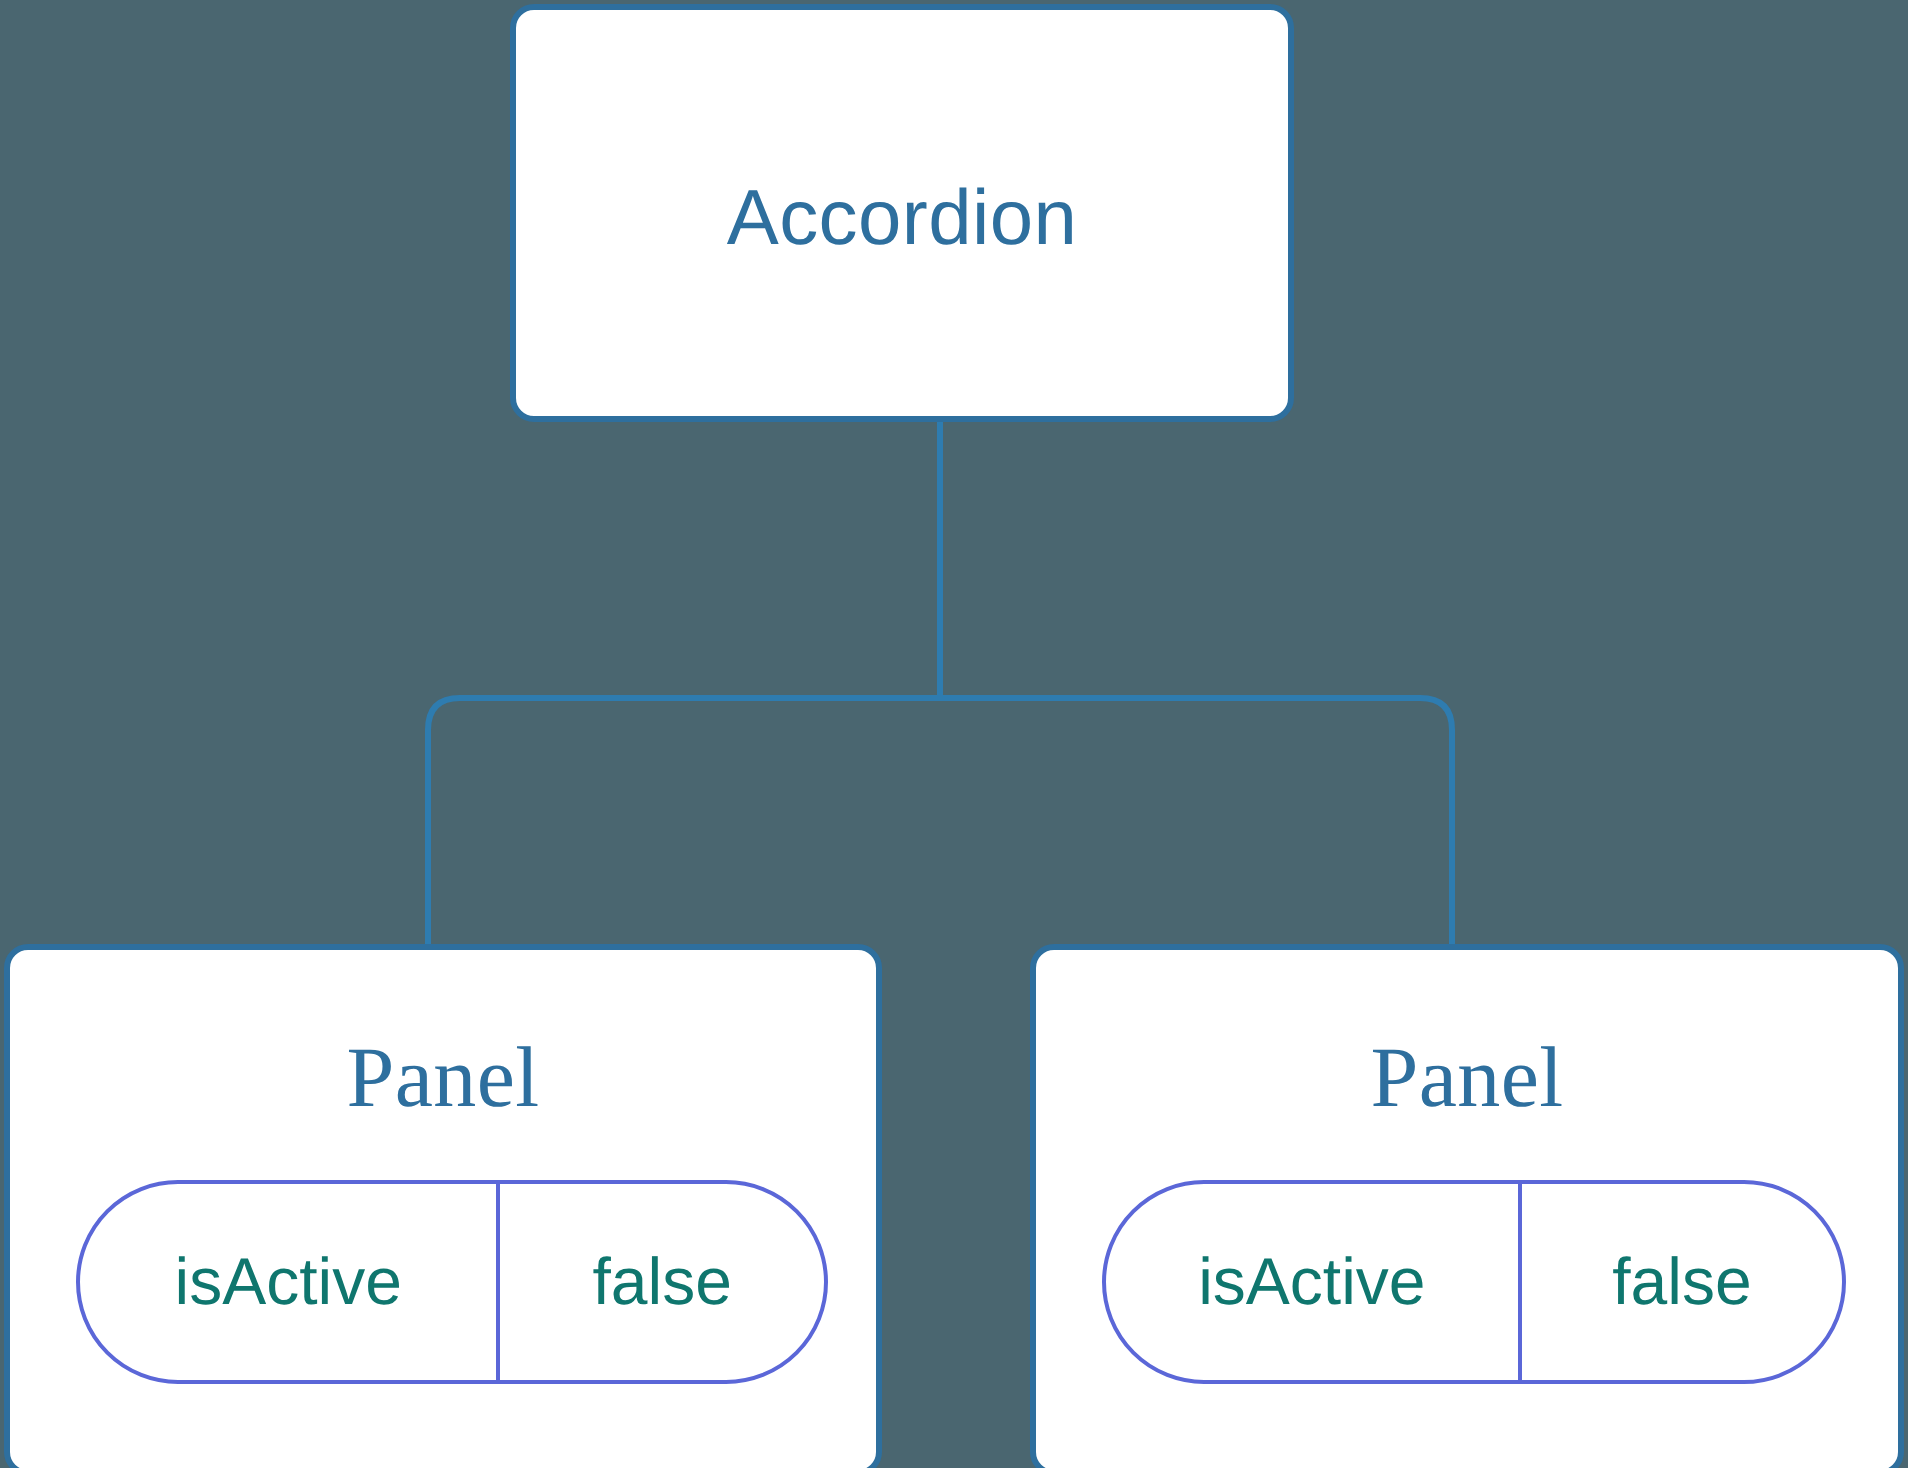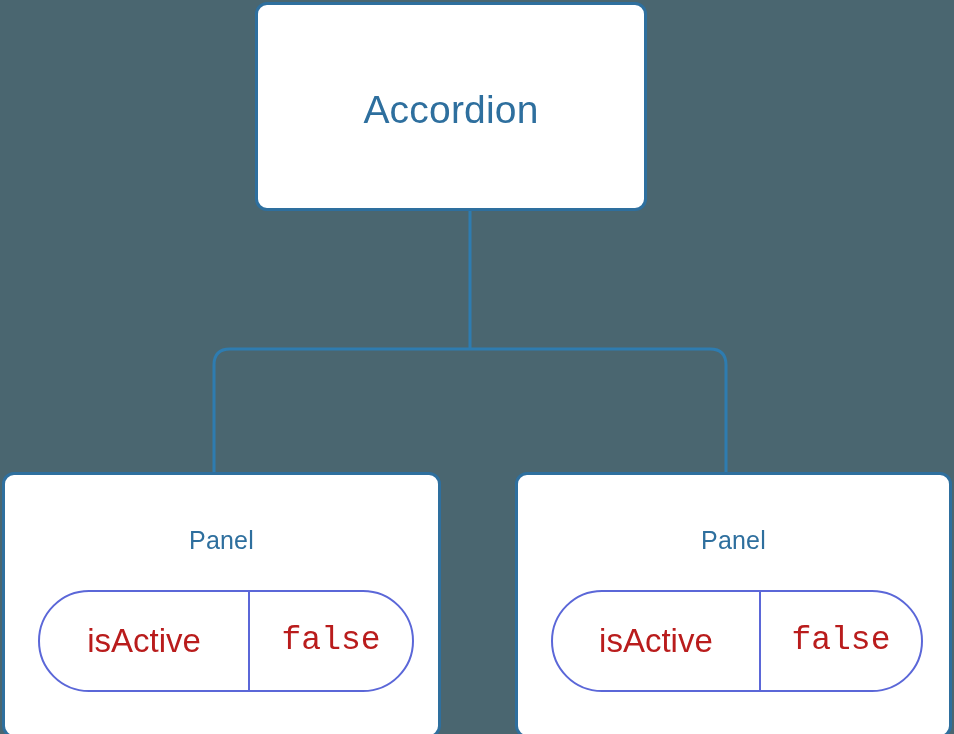--- a/index.html
+++ b/index.html
@@ -74,22 +74,23 @@
   #node-panel-0 {
     left: 2px;
     width: 439px;
   }
   #node-panel-1 {
     left: 515px;
     width: 437px;
   }
   .node-panel .node-title {
     top: 45px;
-    font-size: 25px;
+    font-size: 43px;
     line-height: 40px;
+    font-family: Liberation Serif, serif;
   }
 
   
   .prop-pill {
     position: absolute;
     box-sizing: border-box;
     top: 115px;
     height: 102px;
     border: 2px solid #5b67d8;
     border-radius: 51px;
@@ -103,33 +104,32 @@
   }
   #node-panel-1 .prop-pill {
     left: 33px;
     width: 372px;
   }
 
   .prop-cell {
     display: flex;
     align-items: center;
     justify-content: center;
-    color: #b91c1c;
+    color: #0f766e;
     font-size: 33px;
     line-height: 38px;
     white-space: nowrap;
     box-sizing: border-box;
   }
   .prop-key {
     flex: 0 0 56.5%;
     border-right: 2px solid #5b67d8;
   }
   .prop-value {
     flex: 1 1 auto;
-    font-family: Liberation Mono, monospace;
   }
 </style>
 </head>
 <body>
 
 <div id="stage">
 
   <svg id="connectors" viewBox="0 0 954 734" width="954" height="734" fill="none" xmlns="http://www.w3.org/2000/svg">
 
     <path d="M 470 209 L 470 349" stroke="#2e7cb0" stroke-width="3" fill="none" stroke-linecap="butt"></path>

